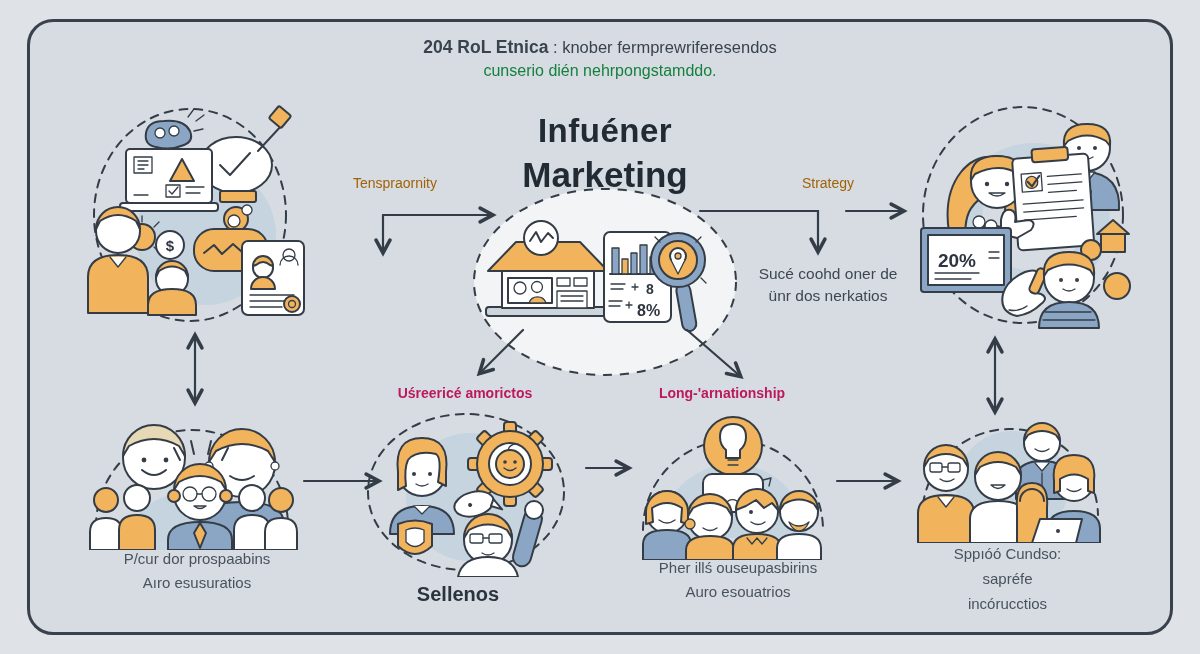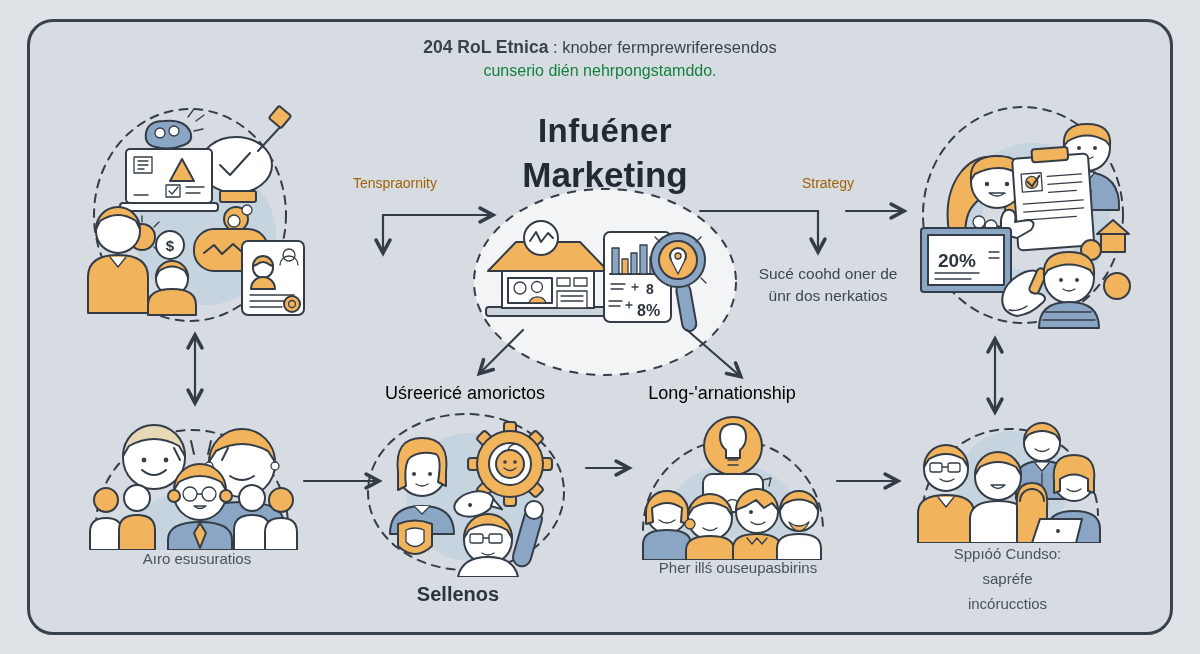--- a/index.html
+++ b/index.html
@@ -16,21 +16,21 @@
   .t{position:absolute;text-align:center;color:#2d3640;}
   .header1{font-size:16.5px;color:#3a434d;line-height:23px;}
   .header1 b{font-size:17.5px;}
   .header2{font-size:16px;color:#15803d;line-height:23px;}
   .title-l1{font-size:33px;font-weight:700;line-height:42px;letter-spacing:.5px;color:#222b34;}
   .title-l2{font-size:35px;font-weight:700;line-height:46px;color:#222b34;}
   .title-l3{font-size:22px;font-weight:700;line-height:26px;color:#222b34;}
   .lbl{font-weight:400;font-size:14px;color:#a16207;line-height:26px;}
   .sublbl-b{font-weight:700;font-size:17px;color:#2b343e;line-height:23px;}
   .sublbl{font-size:15.5px;color:#3e4751;line-height:22px;}
-  .midlbl{font-weight:400;font-size:18px;color:#000000;line-height:24px;}
+  .midlbl{font-weight:700;font-size:14px;color:#be185d;line-height:24px;}
   .cap{font-size:15px;color:#49525c;line-height:24px;}
   .cap3{font-size:15px;color:#49525c;line-height:25px;}
   .selcap{font-weight:700;font-size:20px;color:#2b343e;}
 </style>
 </head>
 <body>
 
 <div class="canvas">
   <div class="frame"></div>
 
@@ -390,27 +390,29 @@
   <div class="t lbl" style="left:768px;top:170px;width:120px">Strategy</div>
   <div class="t" style="left:733px;top:263px;width:190px">
     <div class="sublbl">Sucé coohd oner de</div>
     <div class="sublbl">ünr dos nerkatios</div>
   </div>
 
   <div class="t midlbl" style="left:370px;top:381px;width:190px">Uśreericé amorictos</div>
   <div class="t midlbl" style="left:627px;top:381px;width:190px">Long-'arnationship</div>
 
   <div class="t" style="left:77px;top:547px;width:240px">
+    <div class="cap">P/cur dor prospaabins</div>
     <div class="cap">Aıro esusuratios</div>
   </div>
 
   <div class="t selcap" style="left:393px;top:583px;width:130px">Sellenos</div>
 
   <div class="t" style="left:613px;top:556px;width:250px">
     <div class="cap">Pher illś ouseupasbirins</div>
+    <div class="cap">Auro esouatrios</div>
   </div>
 
   <div class="t" style="left:890px;top:541px;width:235px">
     <div class="cap3">Sppıóó Cundso:</div>
     <div class="cap3">sapréfe</div>
     <div class="cap3">incórucctios</div>
   </div>
 </div>
 
 </body></html>

